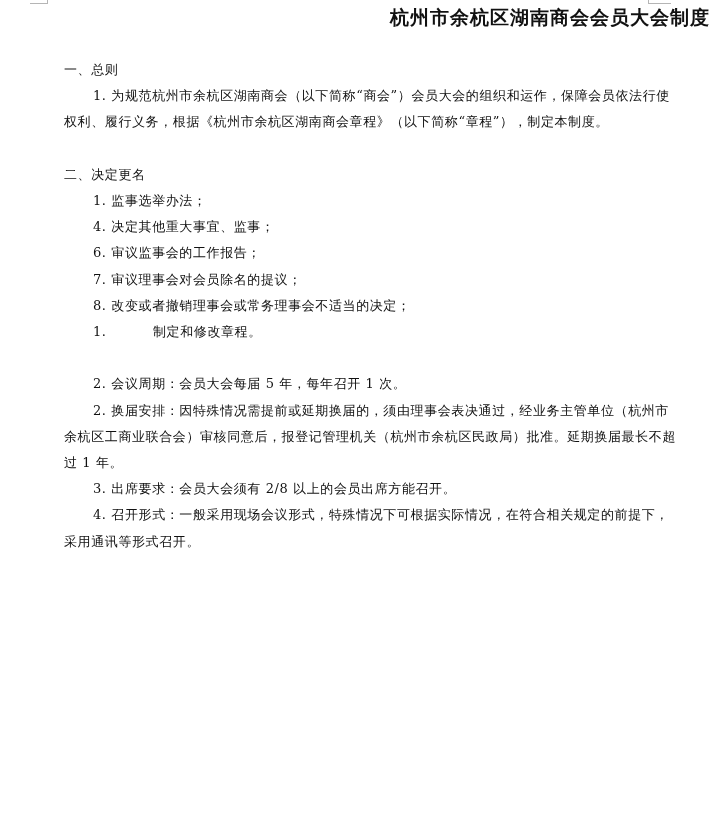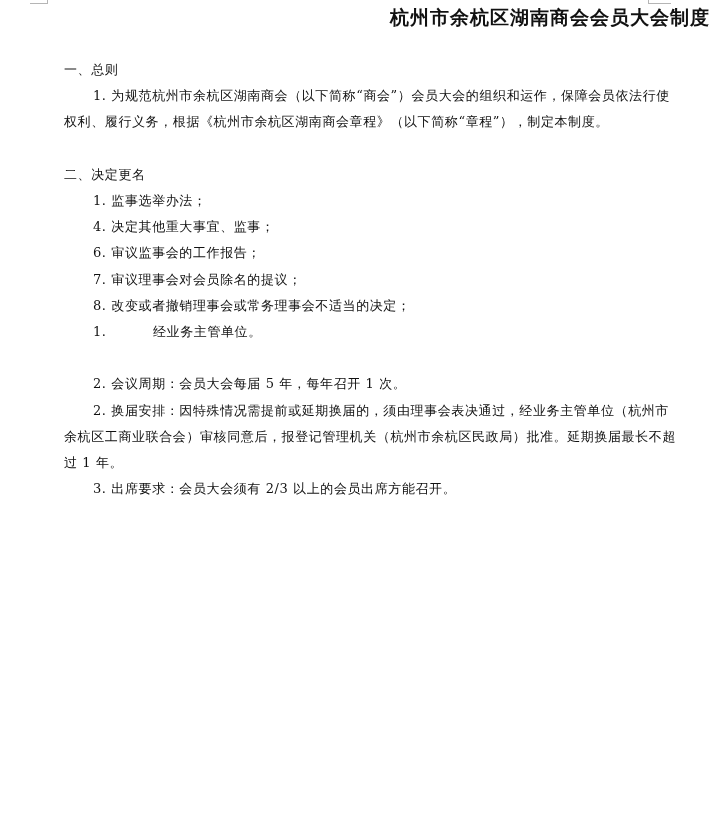--- a/index.html
+++ b/index.html
@@ -32,19 +32,20 @@
   <p>一、总则</p>
   <p class="indent">1. 为规范杭州市余杭区湖南商会（以下简称“商会”）会员大会的组织和运作，保障会员依法行使权利、履行义务，根据《杭州市余杭区湖南商会章程》（以下简称“章程”），制定本制度。</p>
   <div class="blank"></div>
 
   <p>二、决定更名</p>
   <p class="item"><span class="num">1.</span> <span>监事选举办法；</span></p>
   <p class="item"><span class="num">4.</span> <span>决定其他重大事宜、监事；</span></p>
   <p class="item"><span class="num">6.</span> <span>审议监事会的工作报告；</span></p>
   <p class="item"><span class="num">7.</span> <span>审议理事会对会员除名的提议；</span></p>
   <p class="item"><span class="num">8.</span> <span>改变或者撤销理事会或常务理事会不适当的决定；</span></p>
-  <p class="item"><span class="num-wide">1.</span><span>经业务主管单位。</span></p>
+  <p class="item"><span class="num-wide">1.</span><span>制定和修改章程。</span></p>
   <div class="blank"></div>
 
   <p class="indent">2. 会议周期：会员大会每届 5 年，每年召开 1 次。</p>
   <p class="indent">2. 换届安排：因特殊情况需提前或延期换届的，须由理事会表决通过，经业务主管单位（杭州市余杭区工商业联合会）审核同意后，报登记管理机关（杭州市余杭区民政局）批准。延期换届最长不超过 1 年。</p>
-  <p class="indent">3. 出席要求：会员大会须有 2/3 以上的会员出席方能召开。</p>
+  <p class="indent">3. 出席要求：会员大会须有 2/8 以上的会员出席方能召开。</p>
+  <p class="indent">4. 召开形式：一般采用现场会议形式，特殊情况下可根据实际情况，在符合相关规定的前提下，采用通讯等形式召开。</p>
 </div>
 
 </body></html>

